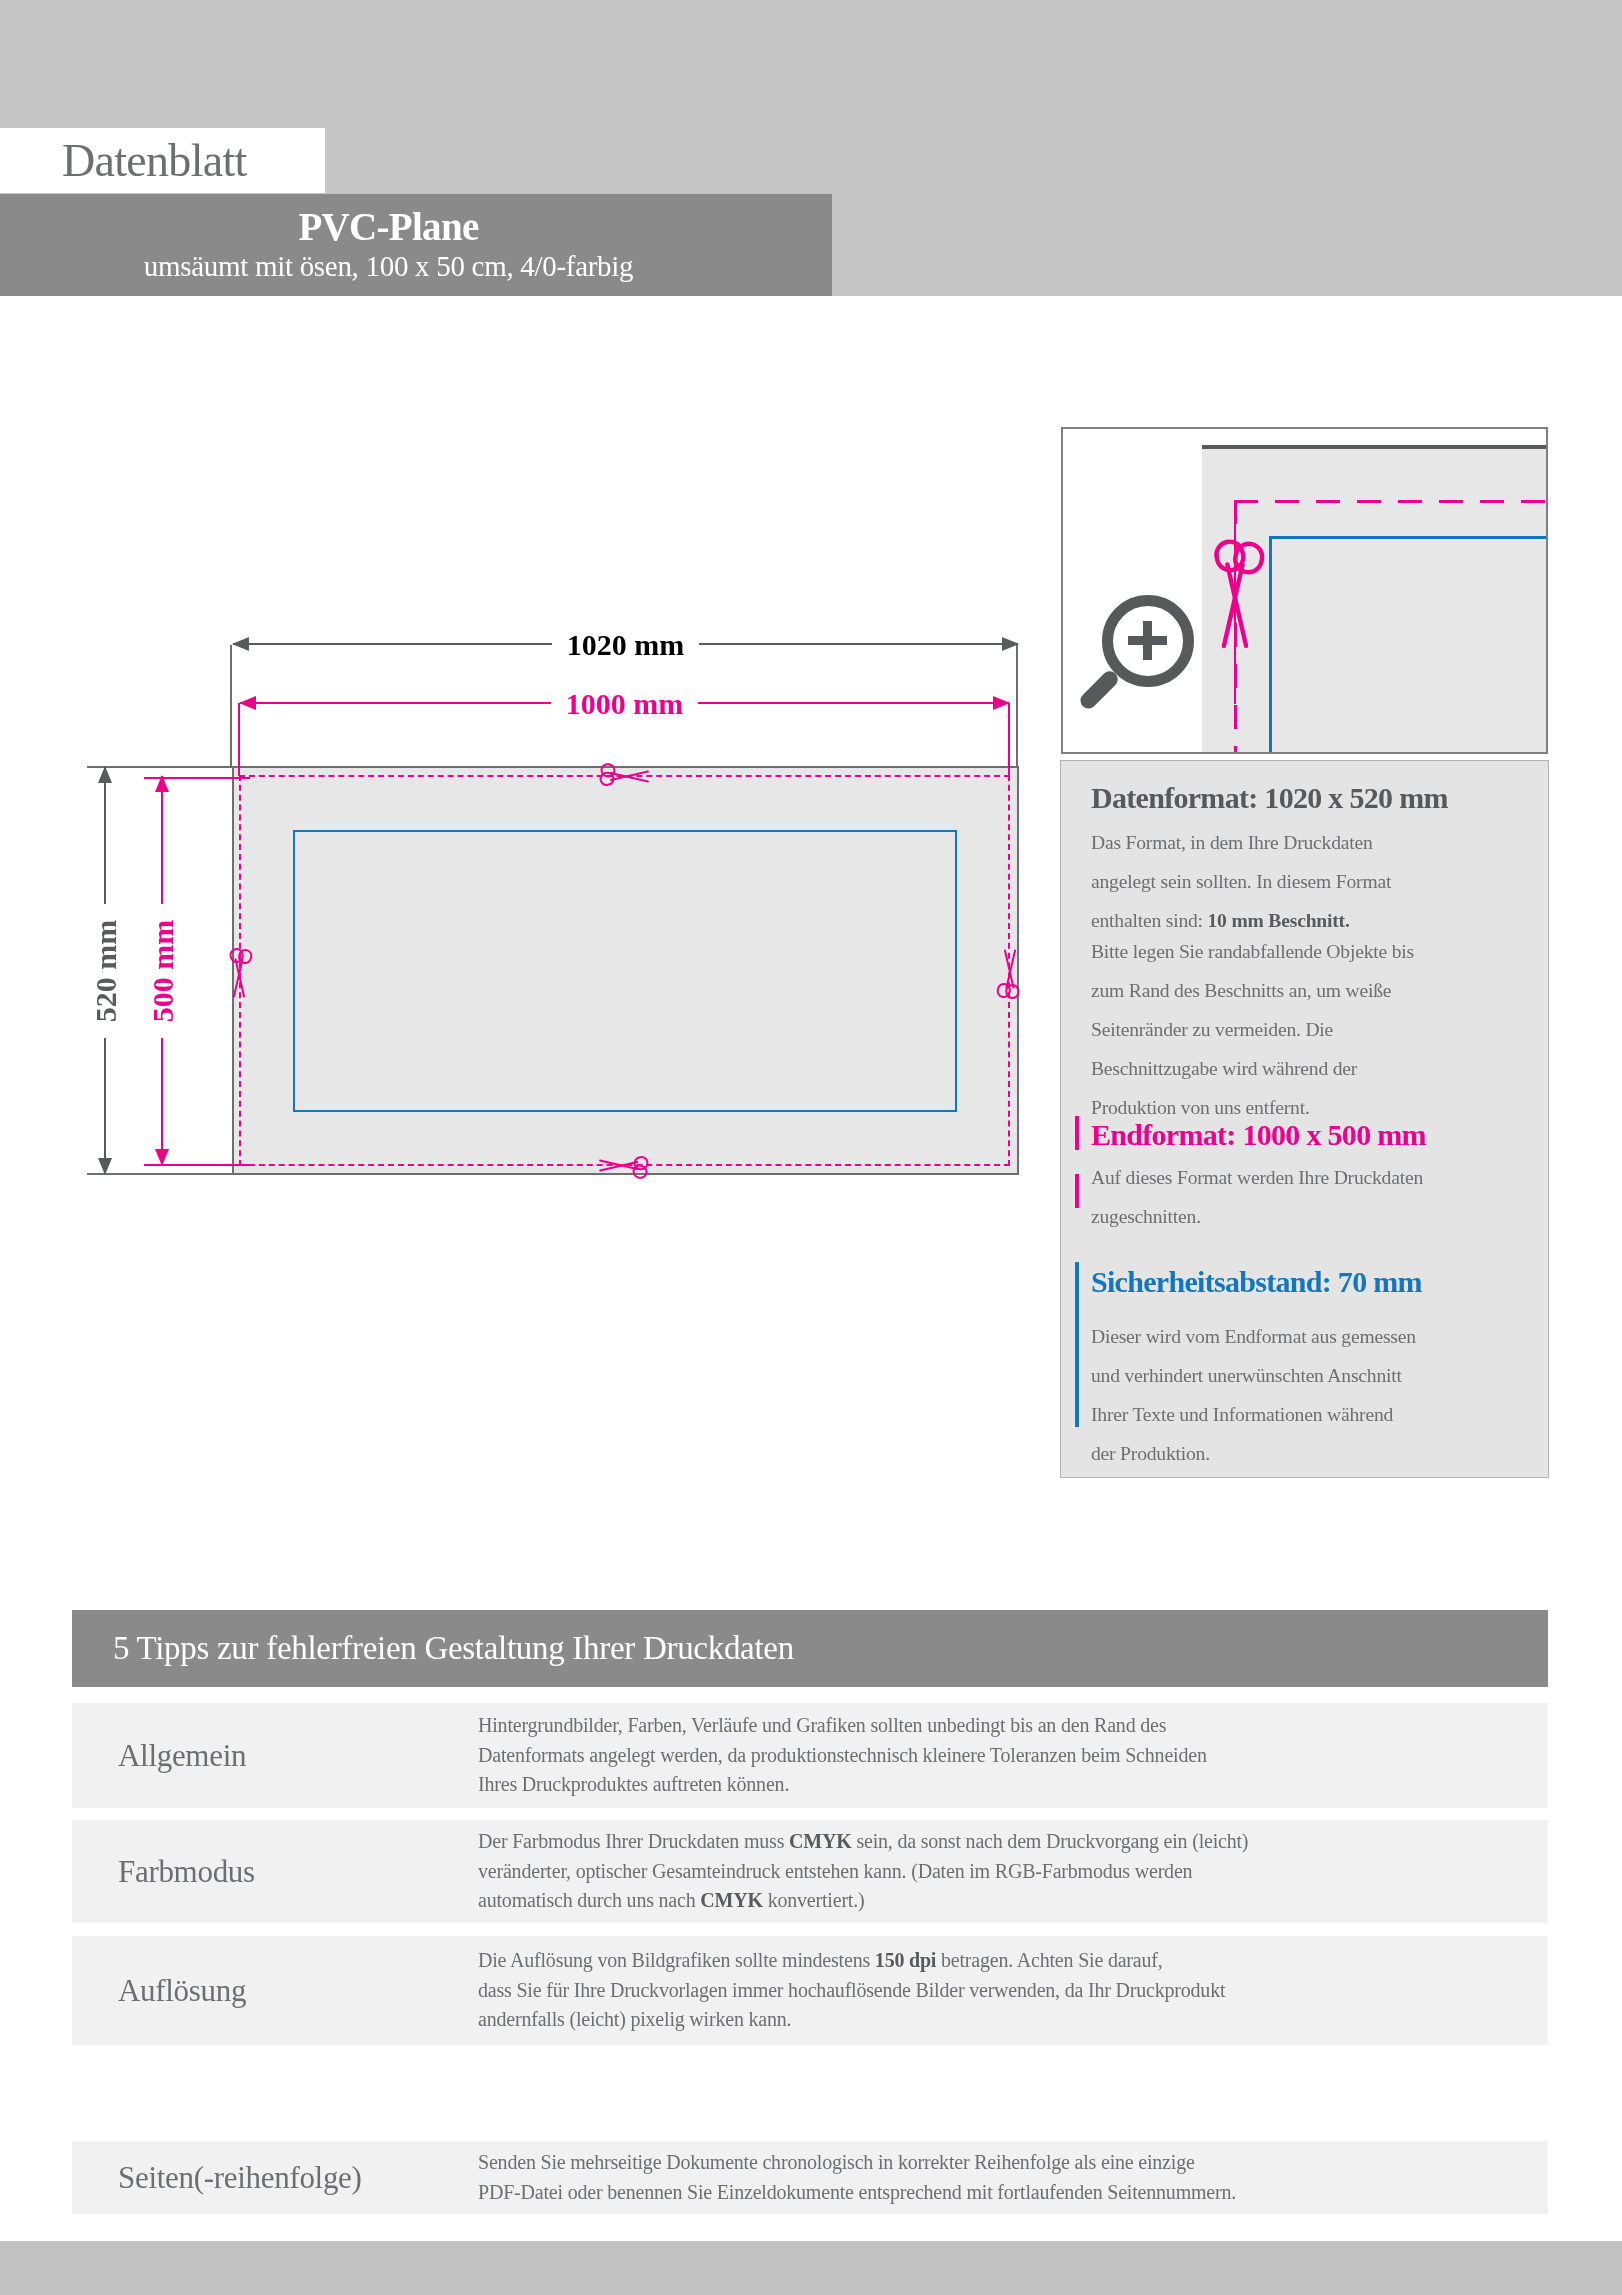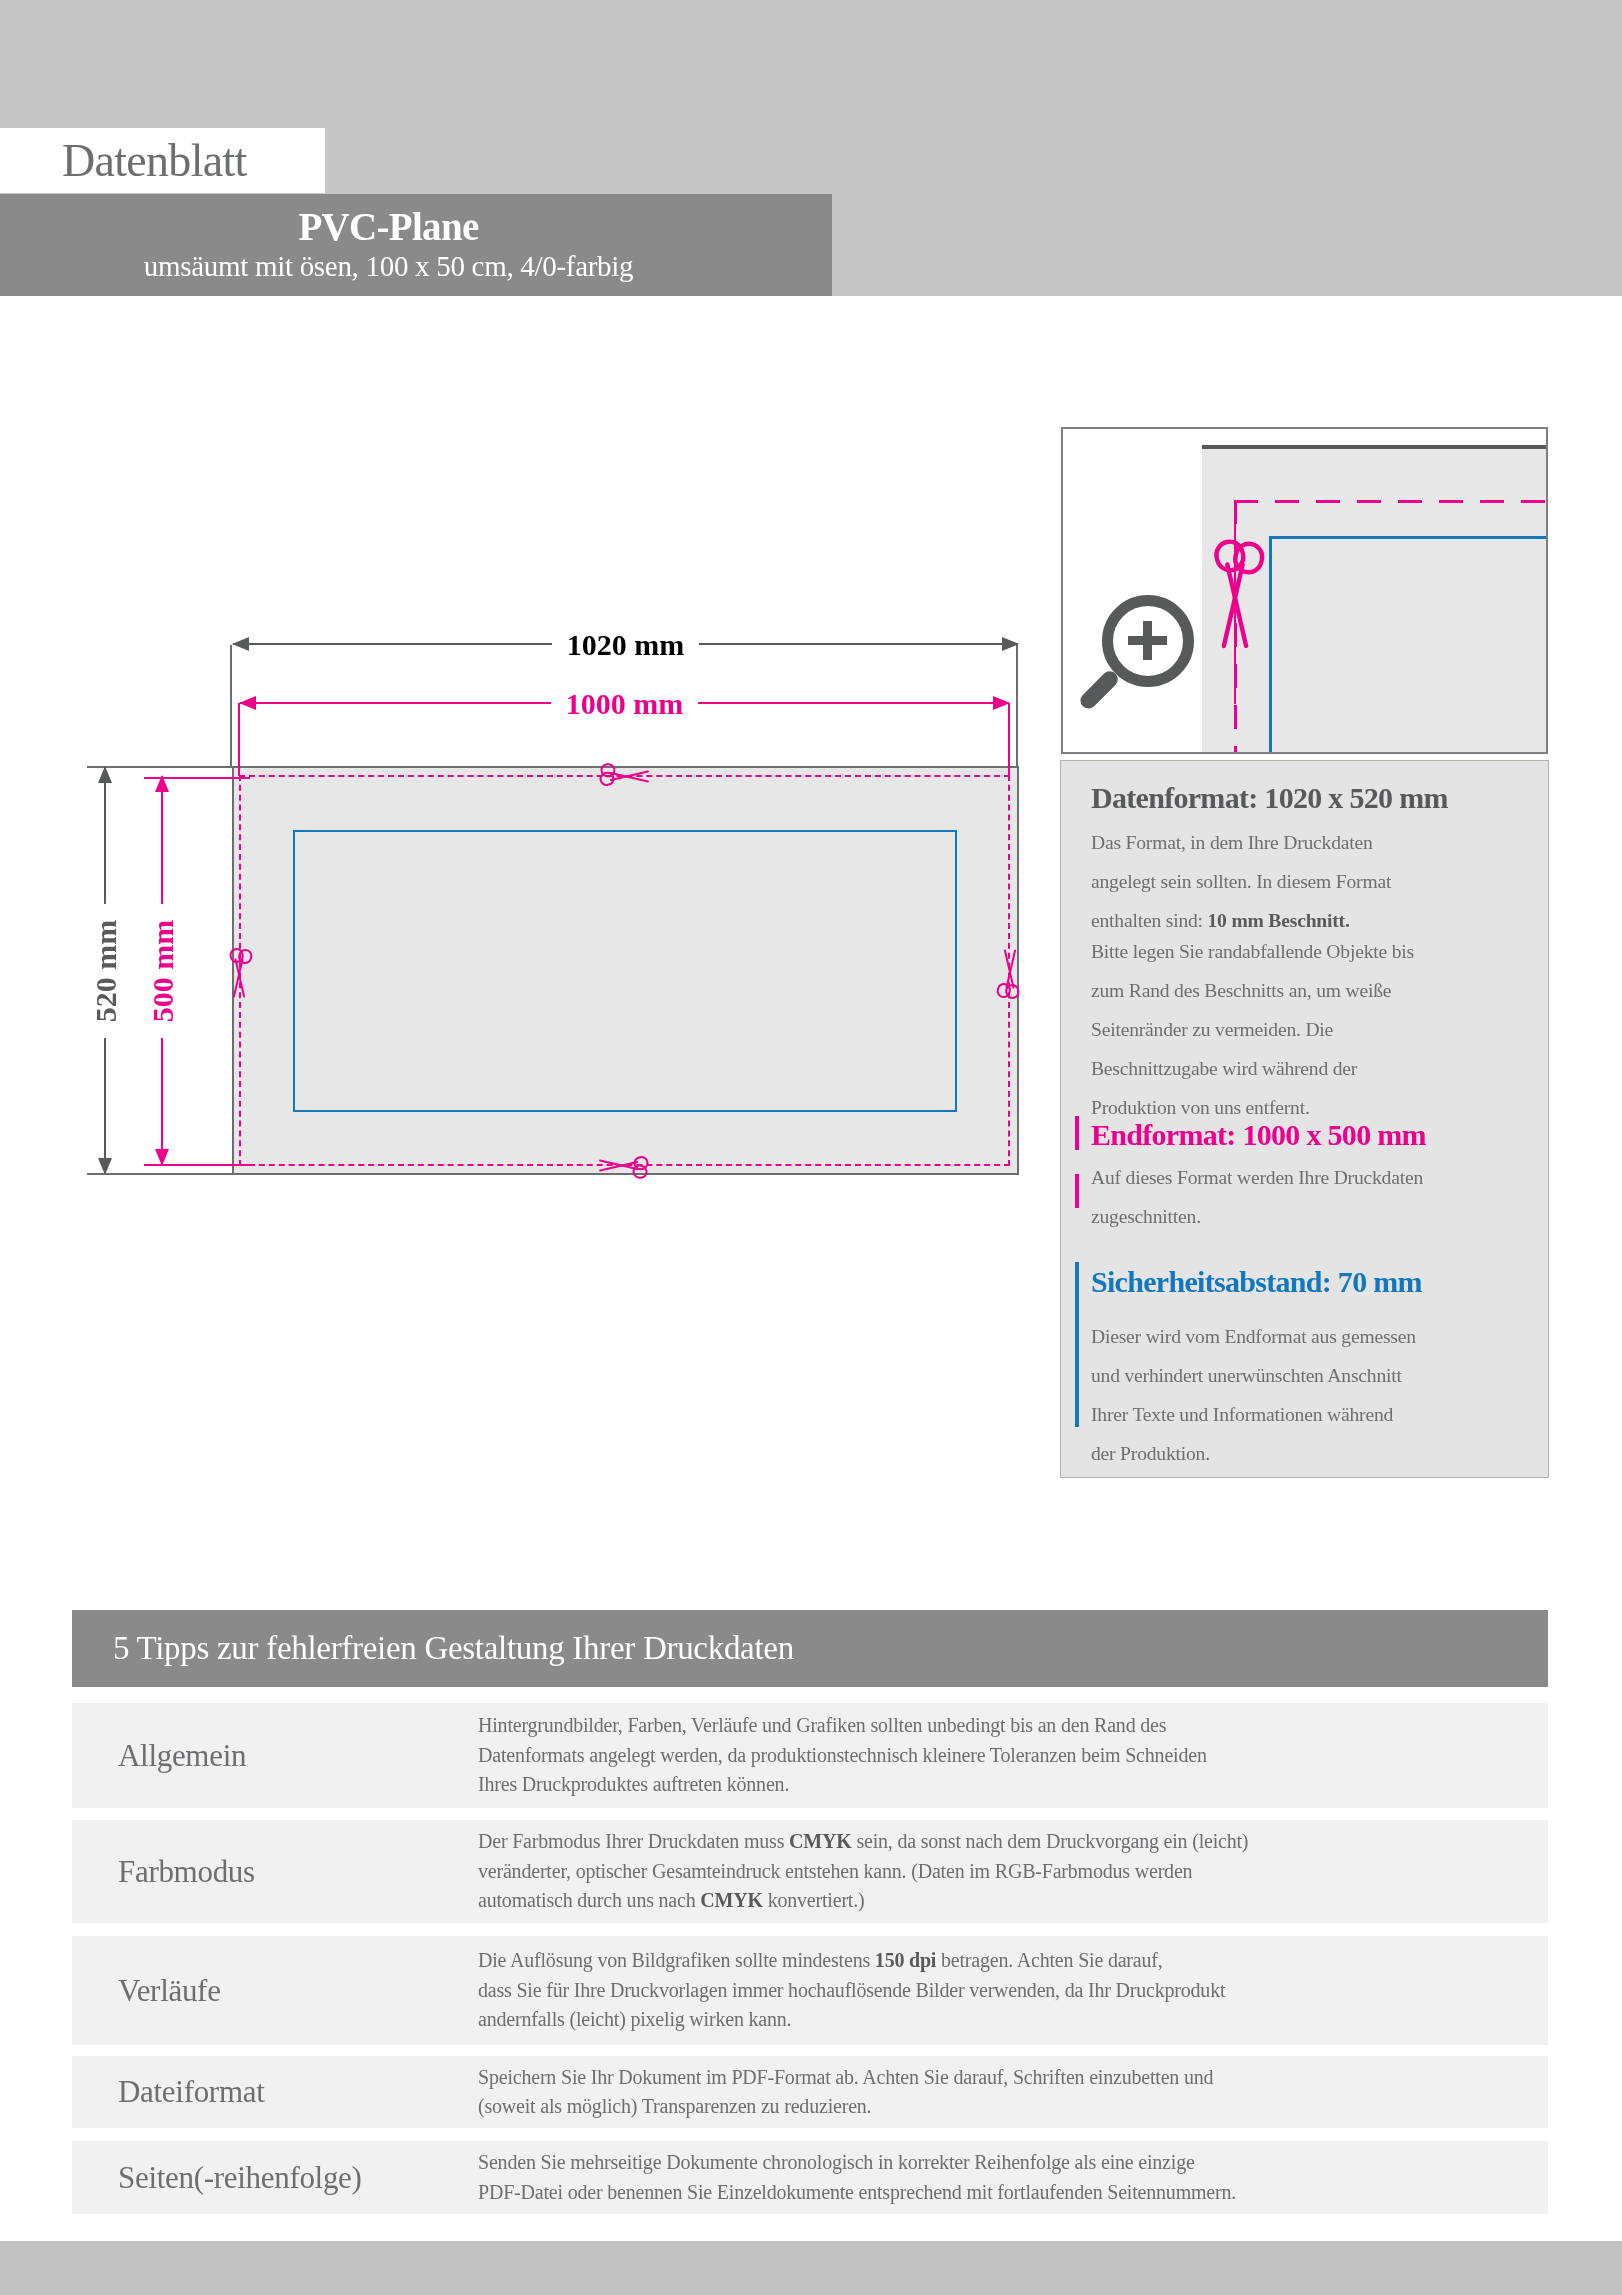--- a/index.html
+++ b/index.html
@@ -244,29 +244,24 @@
 Datenformats angelegt werden, da produktionstechnisch kleinere Toleranzen beim Schneiden
 Ihres Druckproduktes auftreten können.</span></div>
   </div>
   <div class="abs tip-row" style="top:1820px;height:103px">
     <div class="lab">Farbmodus</div>
     <div class="txt"><span>Der Farbmodus Ihrer Druckdaten muss </span><span class="b">CMYK</span><span> sein, da sonst nach dem Druckvorgang ein (leicht)
 veränderter, optischer Gesamteindruck entstehen kann. (Daten im RGB-Farbmodus werden
 automatisch durch uns nach </span><span class="b">CMYK</span><span> konvertiert.)</span></div>
   </div>
   <div class="abs tip-row" style="top:1936px;height:109px">
-    <div class="lab">Verläufe</div>
+    <div class="lab">Auflösung</div>
     <div class="txt"><span>Die Auflösung von Bildgrafiken sollte mindestens </span><span class="b">150 dpi</span><span> betragen. Achten Sie darauf,
 dass Sie für Ihre Druckvorlagen immer hochauflösende Bilder verwenden, da Ihr Druckprodukt
 andernfalls (leicht) pixelig wirken kann.</span></div>
-  </div>
-  <div class="abs tip-row" style="top:2056px;height:72px">
-    <div class="lab">Dateiformat</div>
-    <div class="txt"><span>Speichern Sie Ihr Dokument im PDF-Format ab. Achten Sie darauf, Schriften einzubetten und
-(soweit als möglich) Transparenzen zu reduzieren.</span></div>
   </div>
   <div class="abs tip-row" style="top:2141px;height:73px">
     <div class="lab">Seiten(-reihenfolge)</div>
     <div class="txt"><span>Senden Sie mehrseitige Dokumente chronologisch in korrekter Reihenfolge als eine einzige
 PDF-Datei oder benennen Sie Einzeldokumente entsprechend mit fortlaufenden Seitennummern.</span></div>
   </div>
 
   <div class="abs footer-band"></div>
 
 </div>

